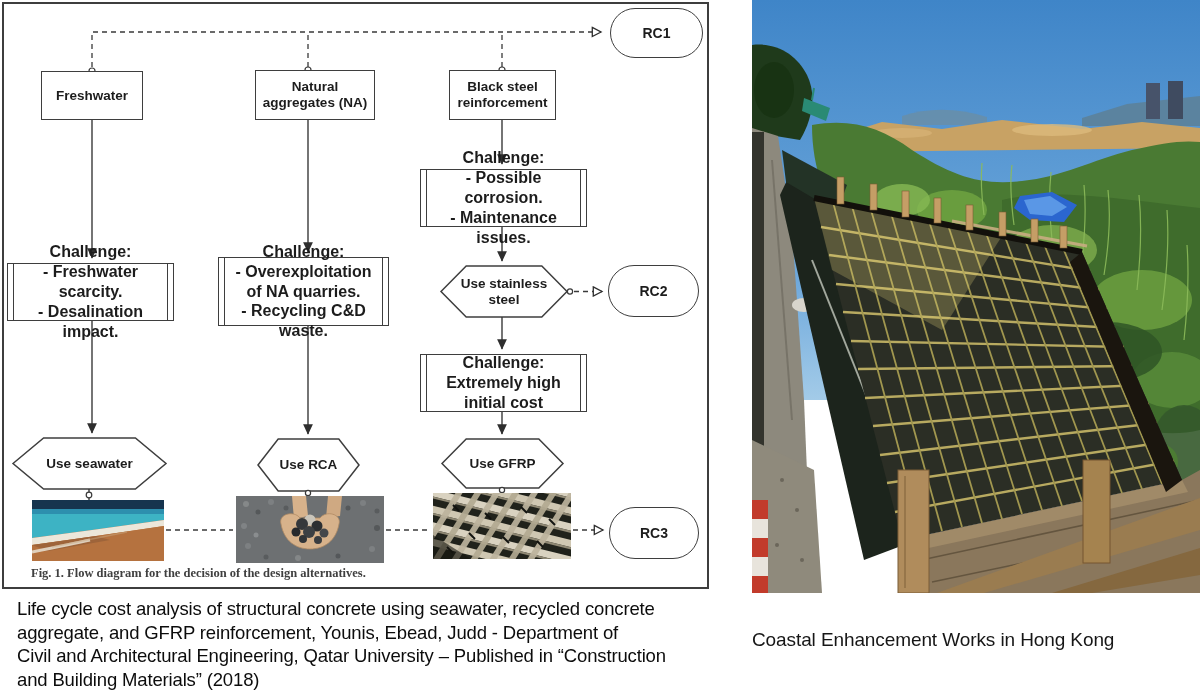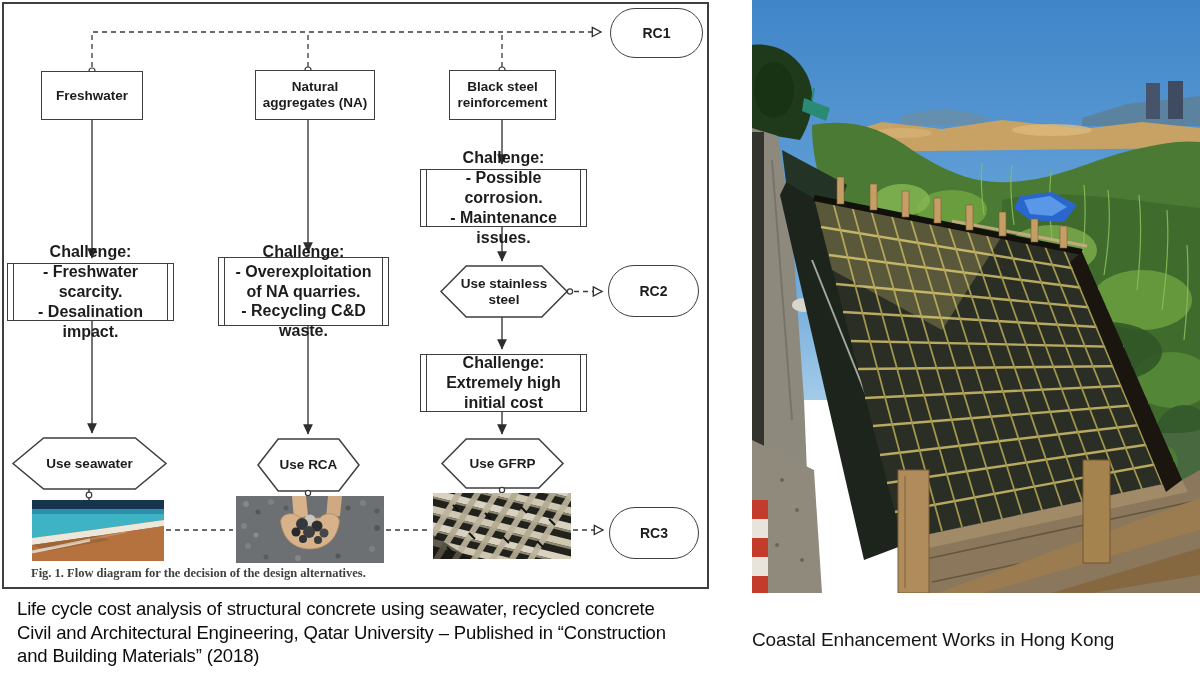--- a/index.html
+++ b/index.html
@@ -226,20 +226,21 @@
 
     <div class="figcap">
       <span class="cap-label">Fig. 1.</span>
       <span> </span>
       <span class="cap-text">Flow diagram for the decision of the design alternatives.</span>
     </div>
   </section>
 
   <div class="caption-left">
     <div>Life cycle cost analysis of structural concrete using seawater, recycled concrete</div>
+    <div>aggregate, and GFRP reinforcement, Younis, Ebead, Judd - Department of</div>
     <div>Civil and Architectural Engineering, Qatar University – Published in “Construction</div>
     <div>and Building Materials” (2018)</div>
   </div>
 
   <div class="photo-right">
     <svg viewBox="0 0 448 593" width="448" height="593">
       <defs>
         <linearGradient id="skyGrad" x1="0" y1="0" x2="0" y2="1">
           <stop offset="0" stop-color="#3f85c8"></stop>
             <stop offset="0.7" stop-color="#6fa9dc"></stop>

